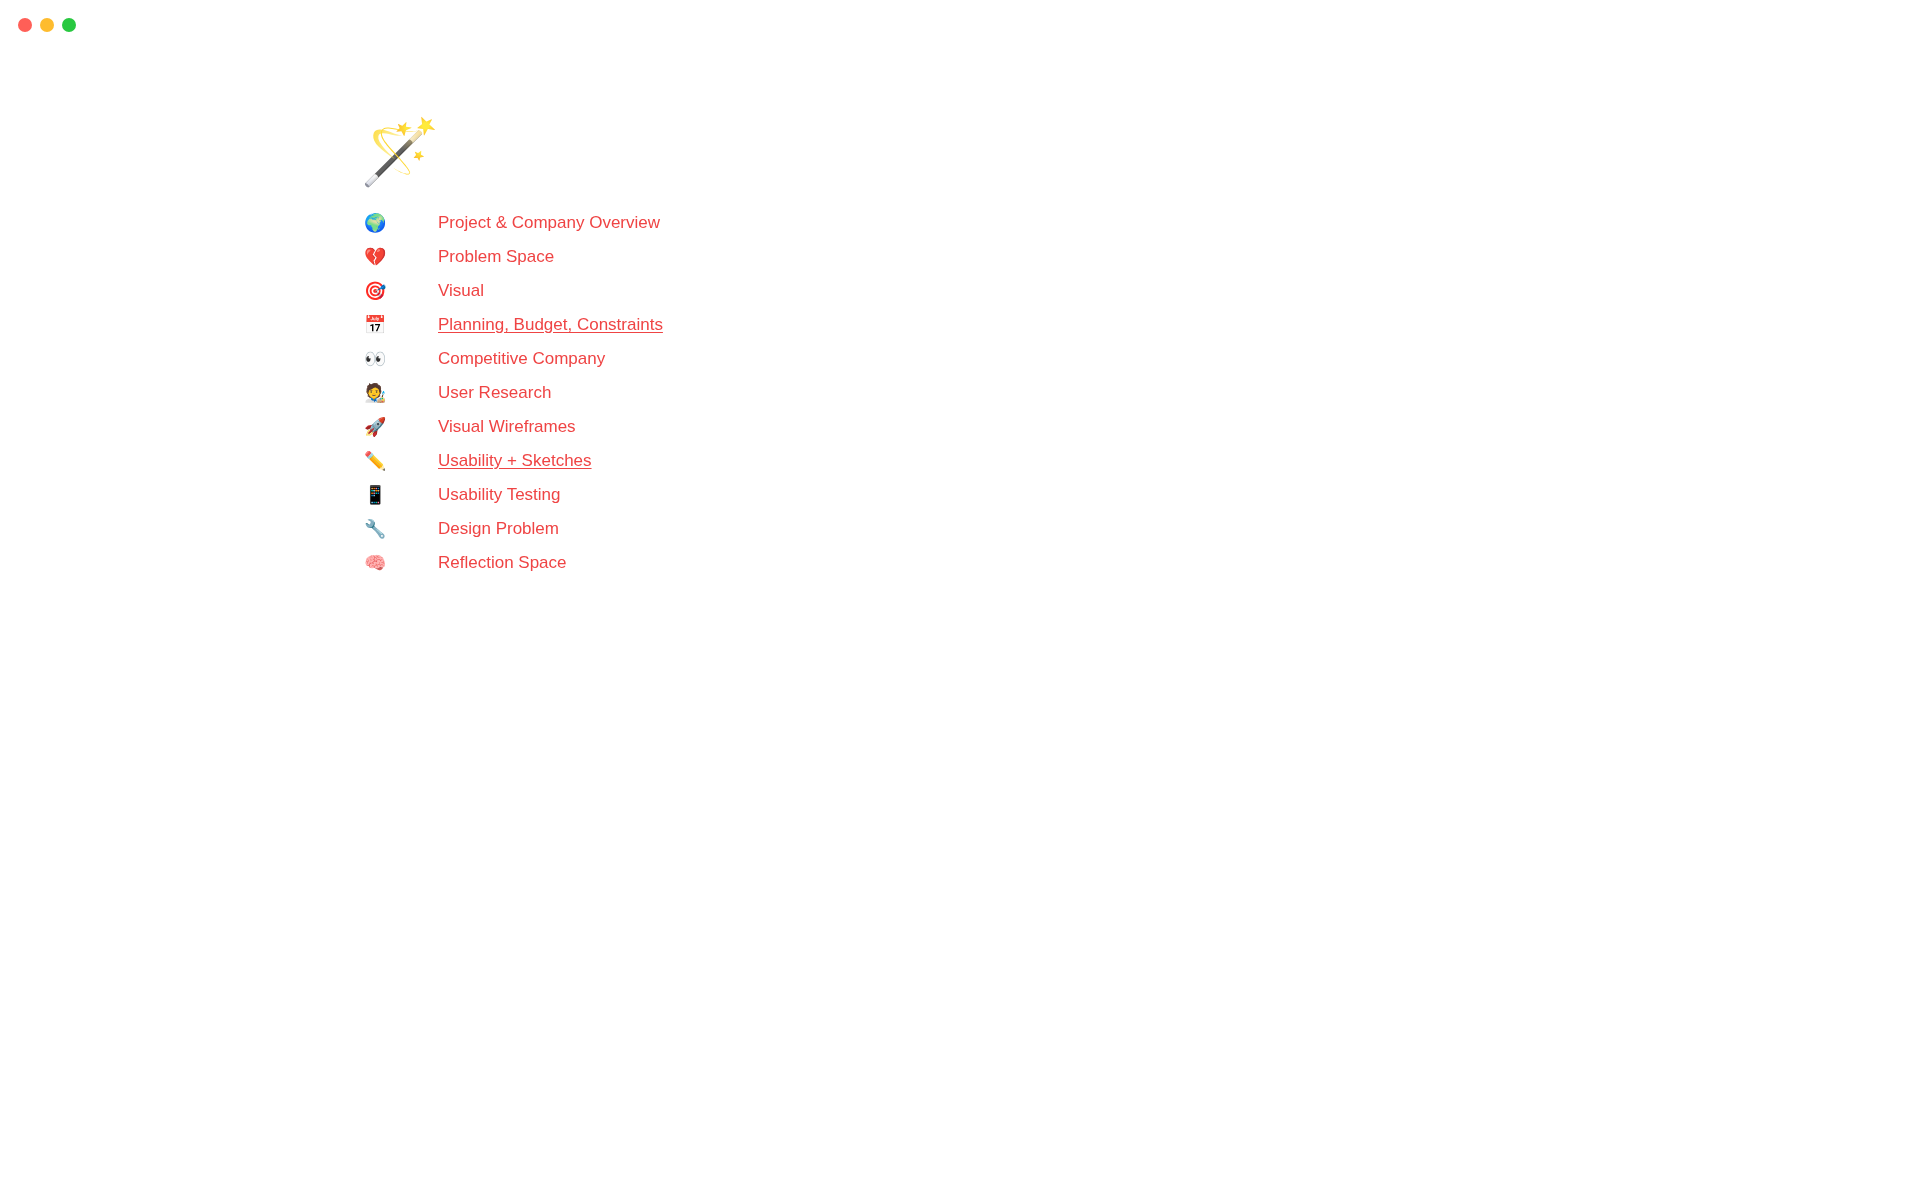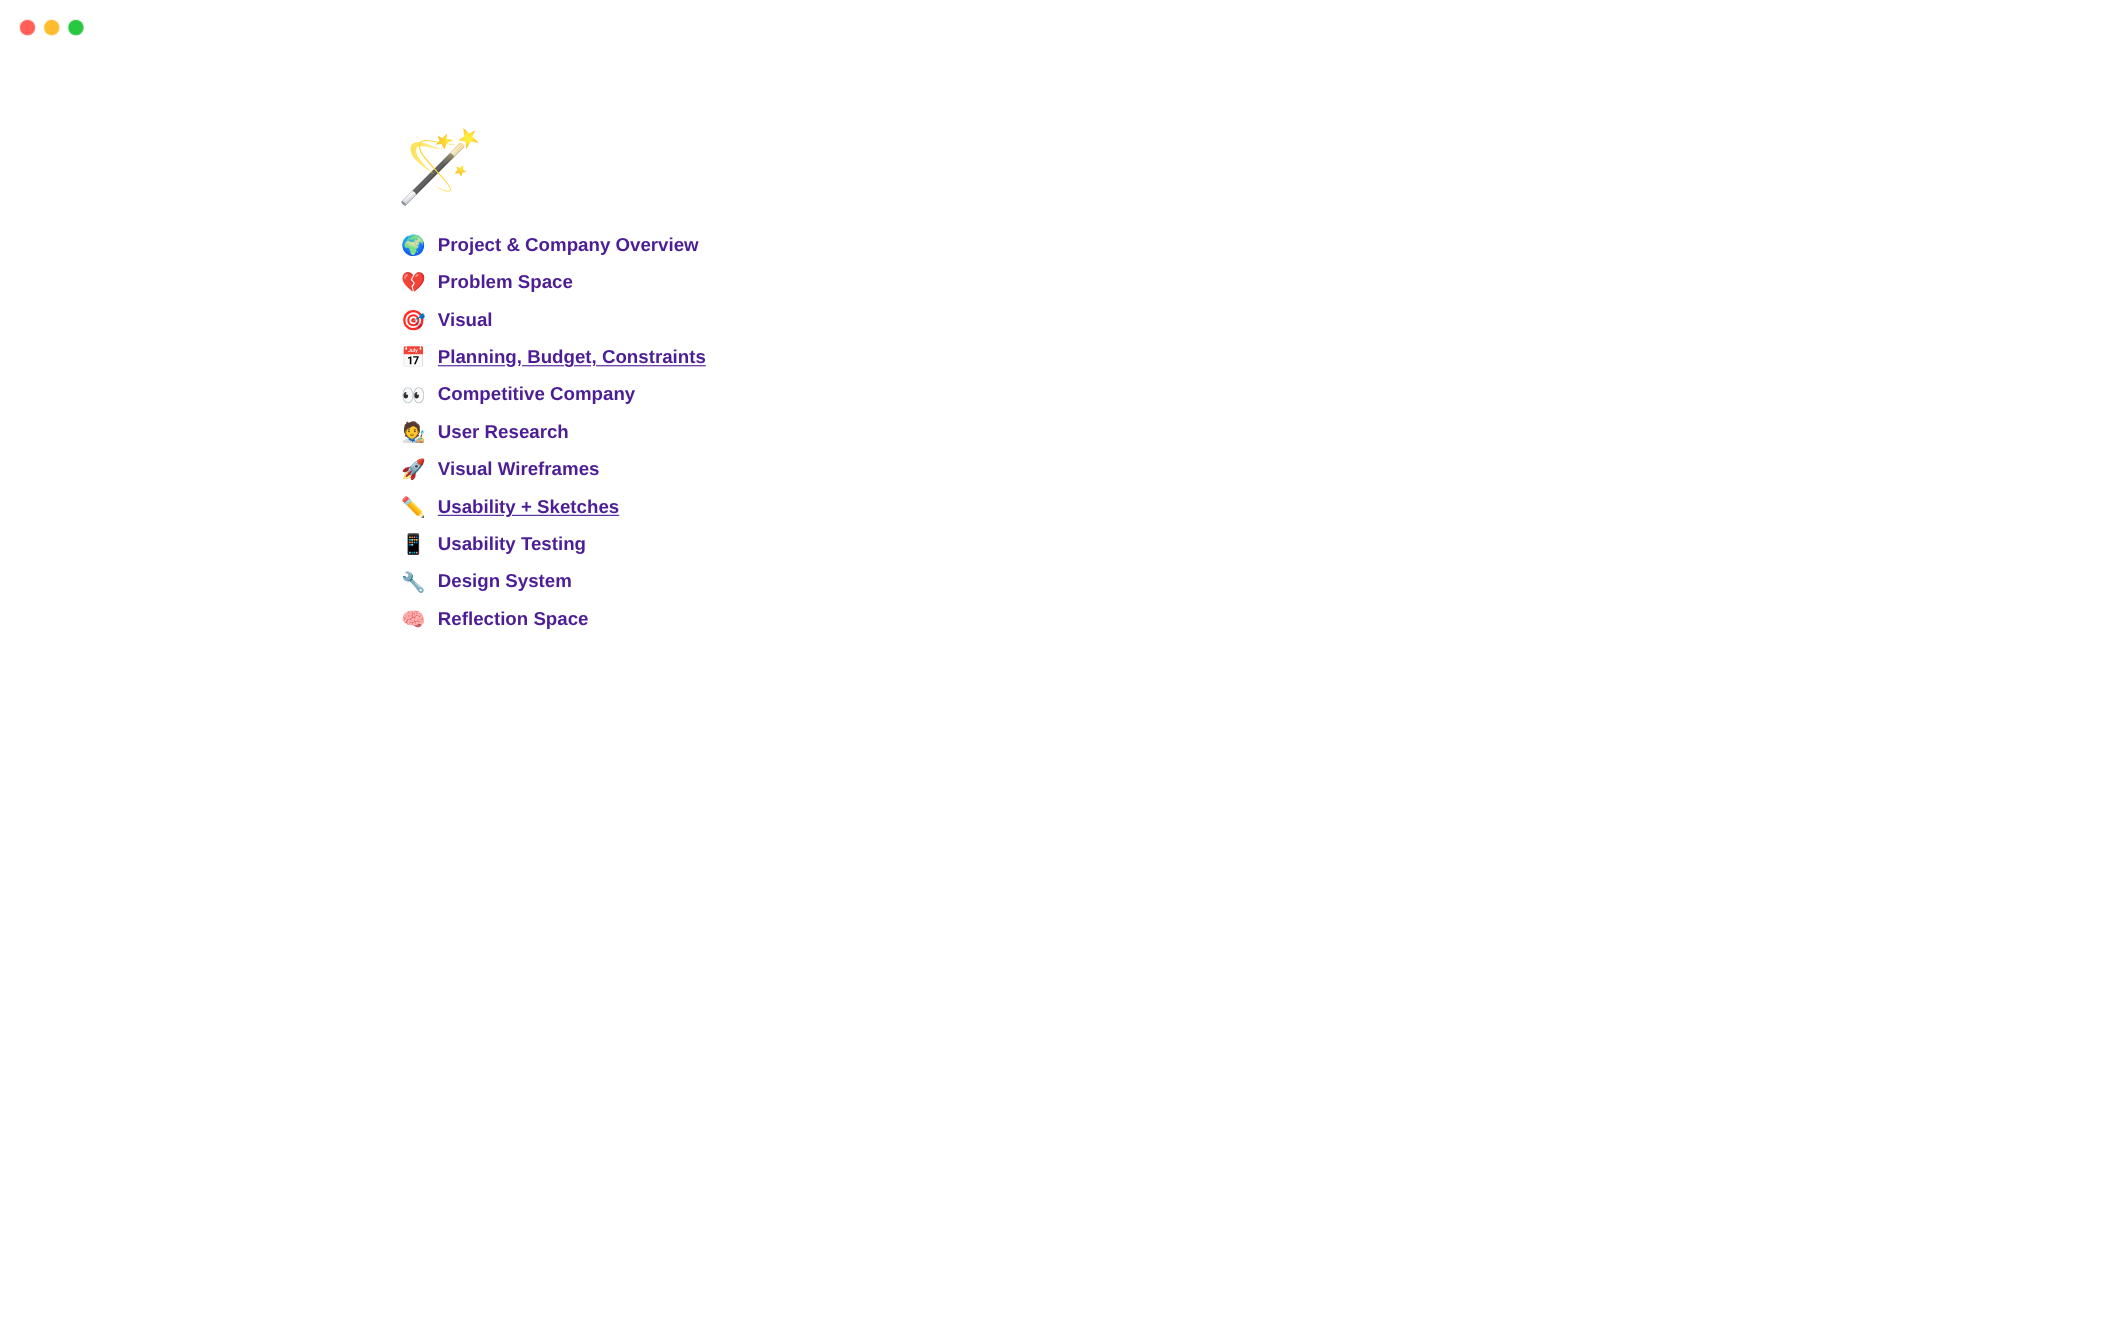--- a/index.html
+++ b/index.html
@@ -87,22 +87,23 @@
 
     .nav-item-emoji {
       font-size: 18px;
       width: 24px;
       text-align: center;
       flex-shrink: 0;
     }
 
     .nav-item-label {
       font-size: 17px;
-      color: #4c1d95;
-      font-weight: 700;
+      color: #ef4444;
+      font-weight: 400;
+      margin-left: 40px;
     }
 
     
     .nav-item-label.underlined {
       text-decoration: underline;
       text-underline-offset: 2px;
     }
   </style>
 </head>
 <body>
@@ -150,21 +151,21 @@
       <li class="nav-item">
         <span class="nav-item-emoji">✏️</span>
         <span class="nav-item-label underlined">Usability + Sketches</span>
       </li>
       <li class="nav-item">
         <span class="nav-item-emoji">📱</span>
         <span class="nav-item-label">Usability Testing</span>
       </li>
       <li class="nav-item">
         <span class="nav-item-emoji">🔧</span>
-        <span class="nav-item-label">Design System</span>
+        <span class="nav-item-label">Design Problem</span>
       </li>
       <li class="nav-item">
         <span class="nav-item-emoji">🧠</span>
         <span class="nav-item-label">Reflection Space</span>
       </li>
     </ul>
 
 </div>
 
 </body></html>

